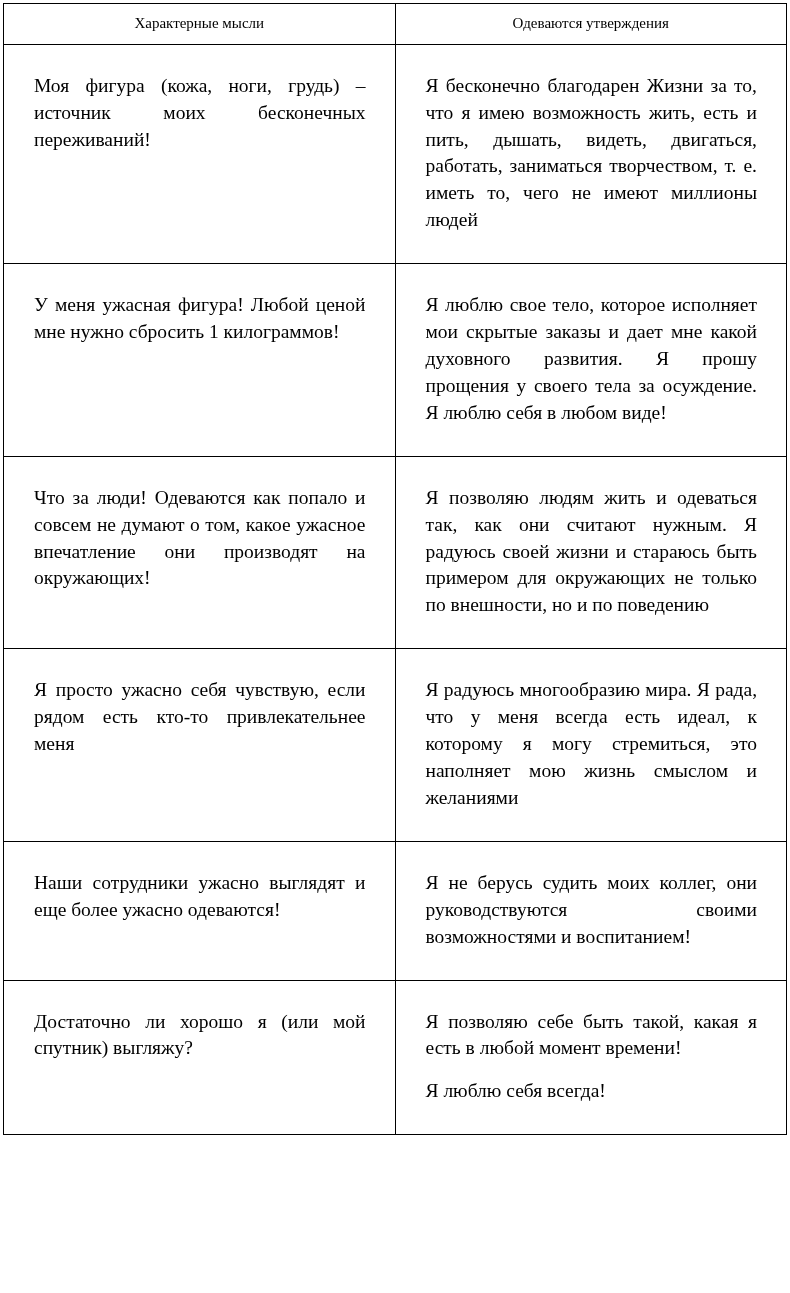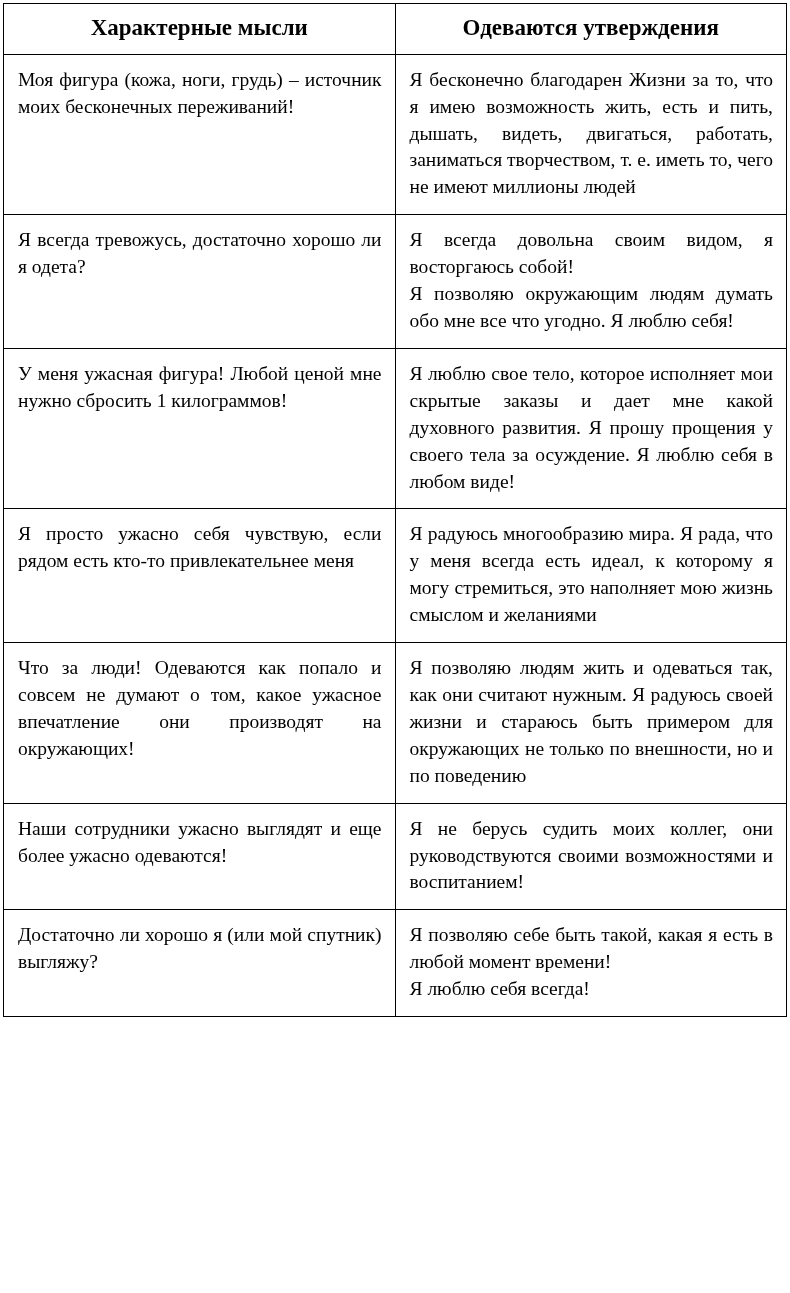--- a/index.html
+++ b/index.html
@@ -21,36 +21,36 @@
     border-collapse: collapse;
     table-layout: fixed;
   }
   table.cmp th,
   table.cmp td {
     border: 1px solid #000000;
     vertical-align: top;
     box-sizing: border-box;
   }
   table.cmp th {
-    font-size: 23px;
-    font-weight: bold;
+    font-size: 15px;
+    font-weight: normal;
     text-align: center;
     padding: 10px 8px 11px 8px;
     line-height: 1.25;
   }
   table.cmp td {
     font-size: 19.5px;
     line-height: 1.38;
     padding: 12px 13px 13px 14px;
     text-align: justify;
     hyphens: auto;
     -webkit-hyphens: auto;
   }
   table.cmp td p {
-    margin: 0;
+    margin: 16px;
     padding: 0;
   }
   col.c-left  { width: 50%; }
   col.c-right { width: 50%; }
 </style>
 </head>
 <body>
 
 <div class="page">
   <table class="cmp">
@@ -68,49 +68,40 @@
         <tr>
           <td lang="ru">
             <p>Моя фигура (кожа, ноги, грудь) – источник моих бесконечных переживаний!</p>
           </td>
           <td lang="ru">
             <p>Я бесконечно благодарен Жизни за то, что я имею возможность жить, есть и пить, дышать, видеть, двигаться, работать, заниматься творчеством, т. е. иметь то, чего не имеют миллионы людей</p>
           </td>
         </tr>
         <tr>
           <td lang="ru">
-            <p>Я всегда тревожусь, достаточно хорошо ли я одета?</p>
-          </td>
-          <td lang="ru">
-            <p>Я всегда довольна своим видом, я восторгаюсь собой!</p>
-            <p>Я позволяю окружающим людям думать обо мне все что угодно. Я люблю себя!</p>
-          </td>
-        </tr>
-        <tr>
-          <td lang="ru">
             <p>У меня ужасная фигура! Любой ценой мне нужно сбросить 1 килограммов!</p>
           </td>
           <td lang="ru">
             <p>Я люблю свое тело, которое исполняет мои скрытые заказы и дает мне какой духовного развития. Я прошу прощения у своего тела за осуждение. Я люблю себя в любом виде!</p>
           </td>
         </tr>
         <tr>
           <td lang="ru">
+            <p>Что за люди! Одеваются как попало и совсем не думают о том, какое ужасное впечатление они производят на окружающих!</p>
+          </td>
+          <td lang="ru">
+            <p>Я позволяю людям жить и одеваться так, как они считают нужным. Я радуюсь своей жизни и стараюсь быть примером для окружающих не только по внешности, но и по поведению</p>
+          </td>
+        </tr>
+        <tr>
+          <td lang="ru">
             <p>Я просто ужасно себя чувствую, если рядом есть кто-то привлекательнее меня</p>
           </td>
           <td lang="ru">
             <p>Я радуюсь многообразию мира. Я рада, что у меня всегда есть идеал, к которому я могу стремиться, это наполняет мою жизнь смыслом и желаниями</p>
-          </td>
-        </tr>
-        <tr>
-          <td lang="ru">
-            <p>Что за люди! Одеваются как попало и совсем не думают о том, какое ужасное впечатление они производят на окружающих!</p>
-          </td>
-          <td lang="ru">
-            <p>Я позволяю людям жить и одеваться так, как они считают нужным. Я радуюсь своей жизни и стараюсь быть примером для окружающих не только по внешности, но и по поведению</p>
           </td>
         </tr>
         <tr>
           <td lang="ru">
             <p>Наши сотрудники ужасно выглядят и еще более ужасно одеваются!</p>
           </td>
           <td lang="ru">
             <p>Я не берусь судить моих коллег, они руководствуются своими возможностями и воспитанием!</p>
           </td>
         </tr>

